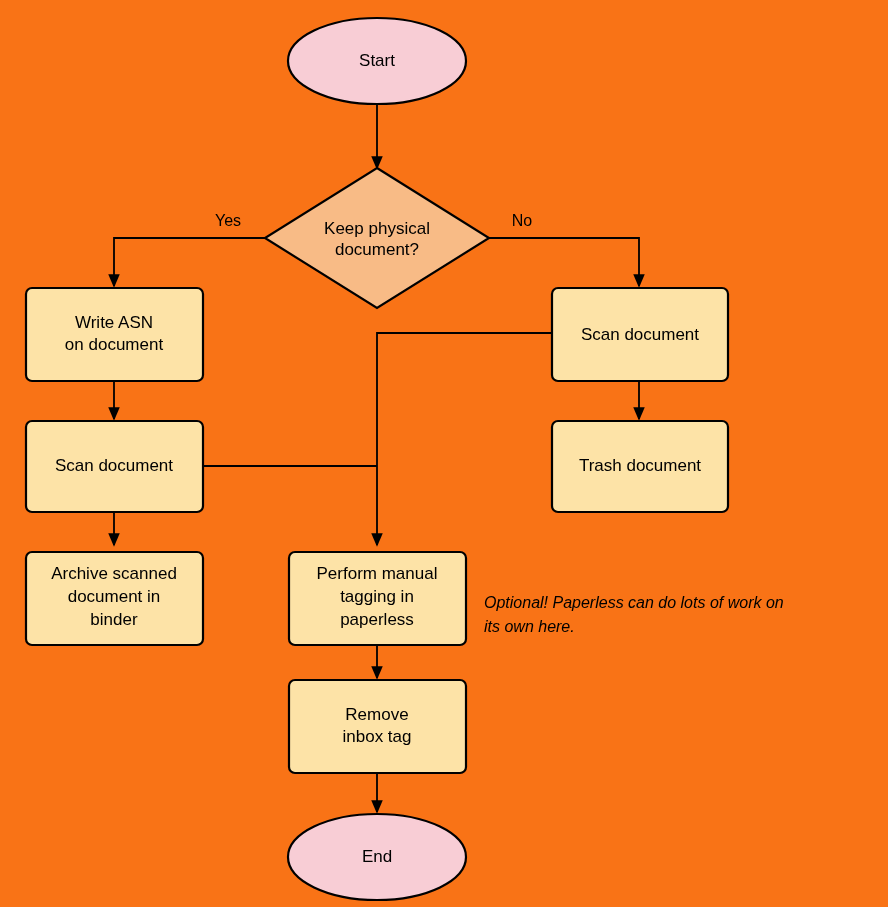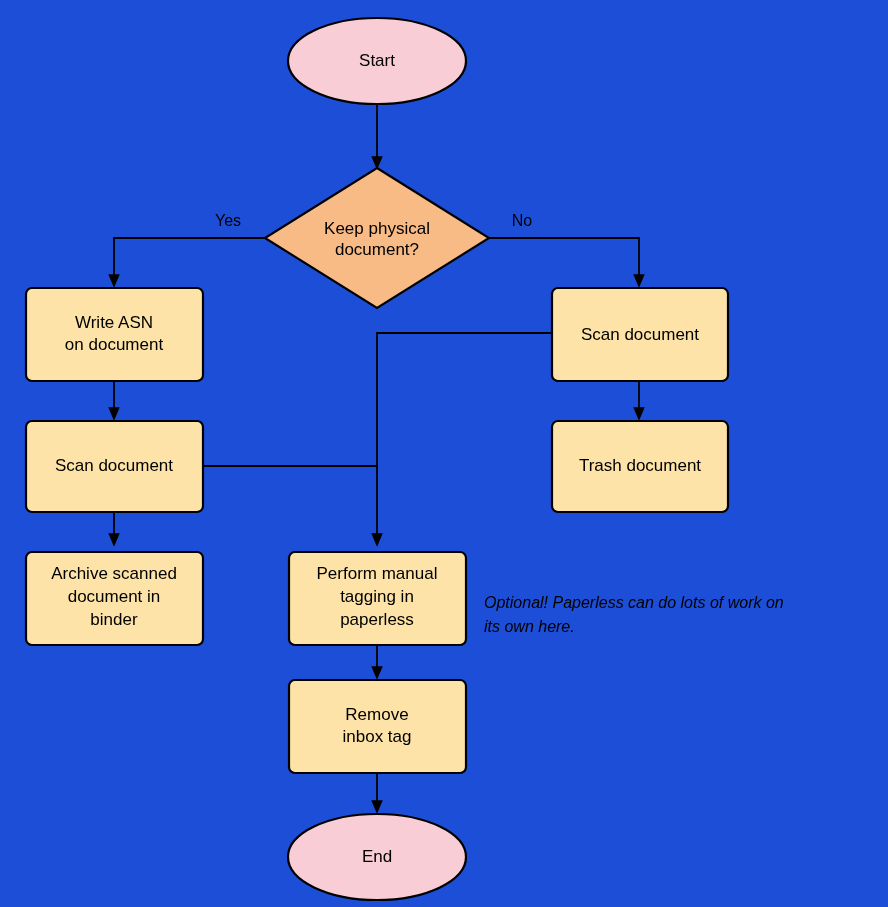--- a/index.html
+++ b/index.html
@@ -7,21 +7,21 @@
     padding: 0;
     background: #ffffff;
   }
   body {
     font-family: "Liberation Sans", sans-serif;
   }
   #canvas {
     position: relative;
     width: 888px;
     height: 907px;
-    background: #1d4ed8;
+    background: #f97316;
     overflow: hidden;
   }
   svg#flow {
     position: absolute;
     left: 0;
     top: 0;
     width: 888px;
     height: 907px;
   }
   .node-text {

